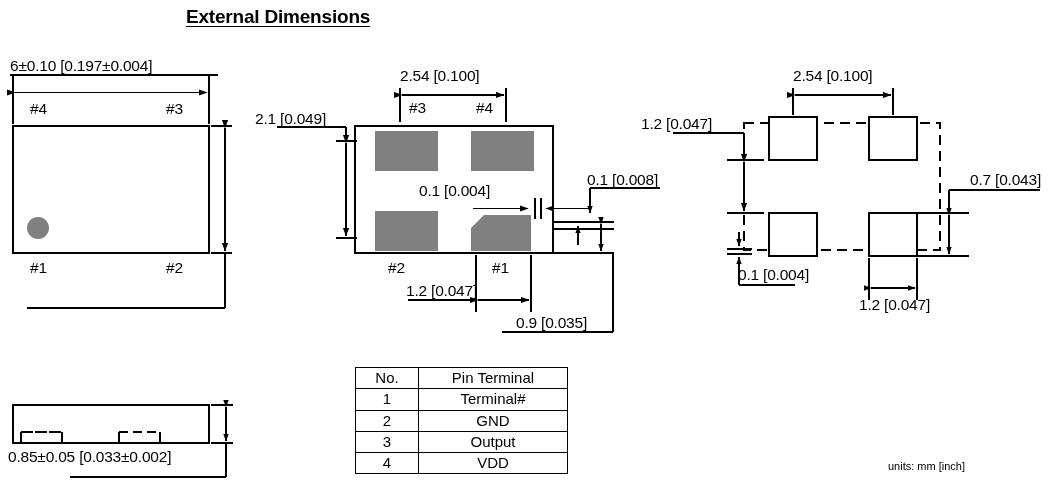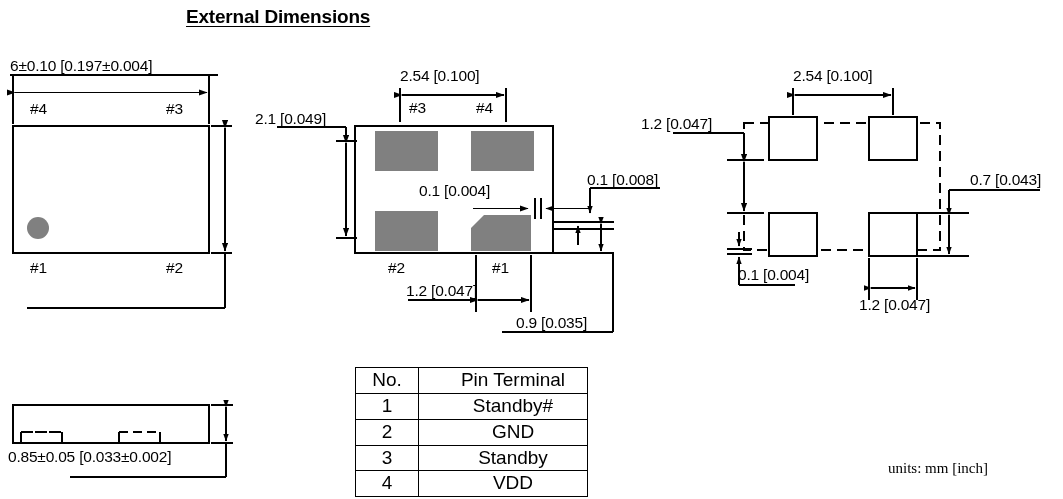--- a/index.html
+++ b/index.html
@@ -10,30 +10,30 @@
   }
   .stage{position:absolute;left:0;top:0;width:929px;height:499px;}
   svg.draw{position:absolute;left:0;top:0;width:1063px;height:499px;overflow:visible;}
 
   .title{
     position:absolute;font-weight:bold;font-size:19px;letter-spacing:-0.2px;
     text-decoration:underline;text-underline-offset:3px;white-space:nowrap;
   }
   .lbl{position:absolute;font-size:15.5px;white-space:nowrap;letter-spacing:-0.2px;}
   .pinlbl{position:absolute;font-size:15.5px;white-space:nowrap;}
-  .units{position:absolute;font-size:15px;white-space:nowrap;font-family:Liberation Serif, serif;}
+  .units{position:absolute;font-size:11px;white-space:nowrap;}
 
   
   .pintable{position:absolute;border-collapse:collapse;}
   .pintable td{
-    border:1.4px solid #000;font-size:19px;text-align:center;
+    border:1.4px solid #000;font-size:15px;text-align:center;
     padding:1px 0 2px 0;line-height:1.15;
   }
   .pintable td.c1{width:62px;}
-  .pintable td.c2{width:148px;padding-left:20px;}
+  .pintable td.c2{width:148px;}
 </style>
 </head>
 <body>
 
 <div class="stage">
 
   <svg class="draw" viewBox="0 0 1063 499" xmlns="http://www.w3.org/2000/svg">
     <defs>
       <marker id="ah" markerWidth="9" markerHeight="9" refX="8.4" refY="3.2" orient="auto" markerUnits="userSpaceOnUse">
         <path d="M0,0 L9,3.2 L0,6.4 z" fill="#000"></path>
@@ -198,29 +198,29 @@
   <div class="units" style="left:888px;top:460px;">units:  mm [inch]</div>
 
   <table class="pintable" style="left:355px;top:367px;">
     <tbody>
       <tr>
         <td class="c1">No.</td>
         <td class="c2">Pin Terminal</td>
       </tr>
       <tr>
         <td class="c1">1</td>
-        <td class="c2">Standby#</td>
+        <td class="c2">Terminal#</td>
       </tr>
       <tr>
         <td class="c1">2</td>
         <td class="c2">GND</td>
       </tr>
       <tr>
         <td class="c1">3</td>
-        <td class="c2">Standby</td>
+        <td class="c2">Output</td>
       </tr>
       <tr>
         <td class="c1">4</td>
         <td class="c2">VDD</td>
       </tr>
     </tbody>
   </table>
 
 </div>
 

